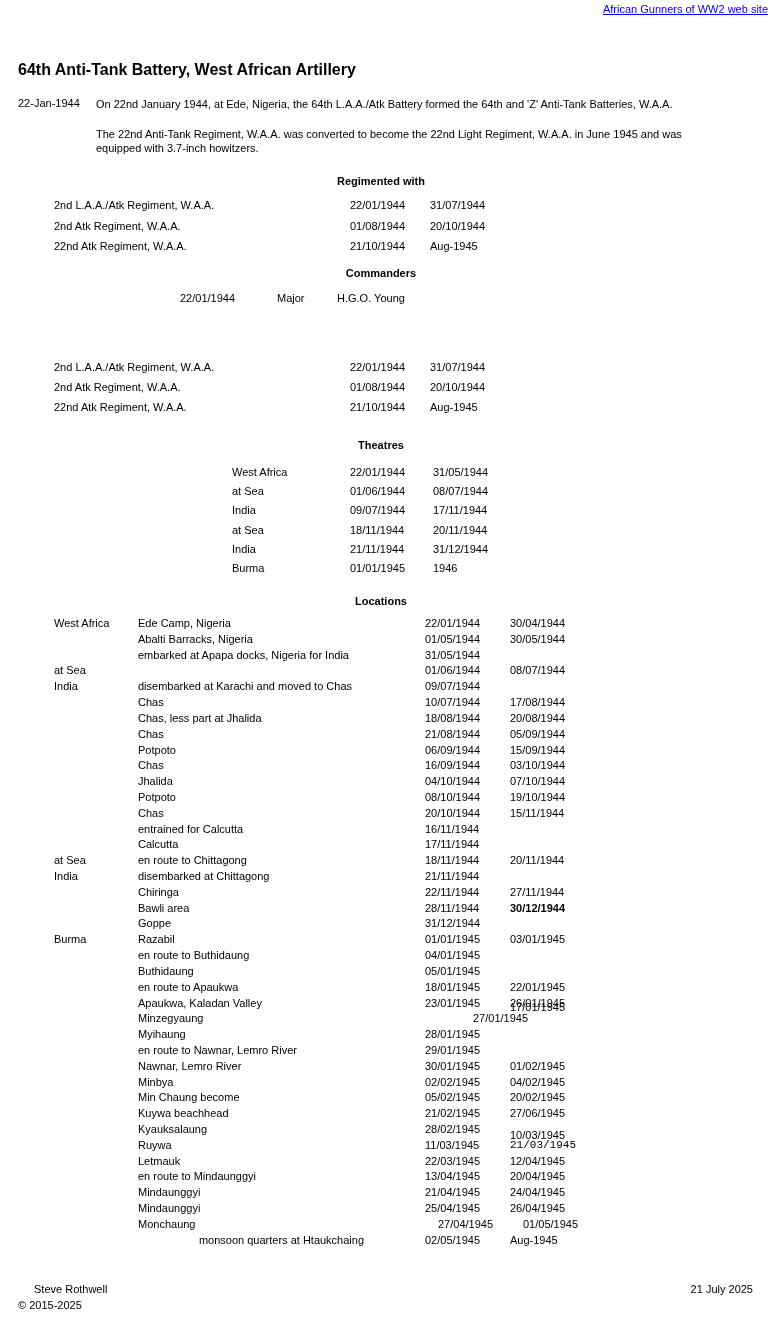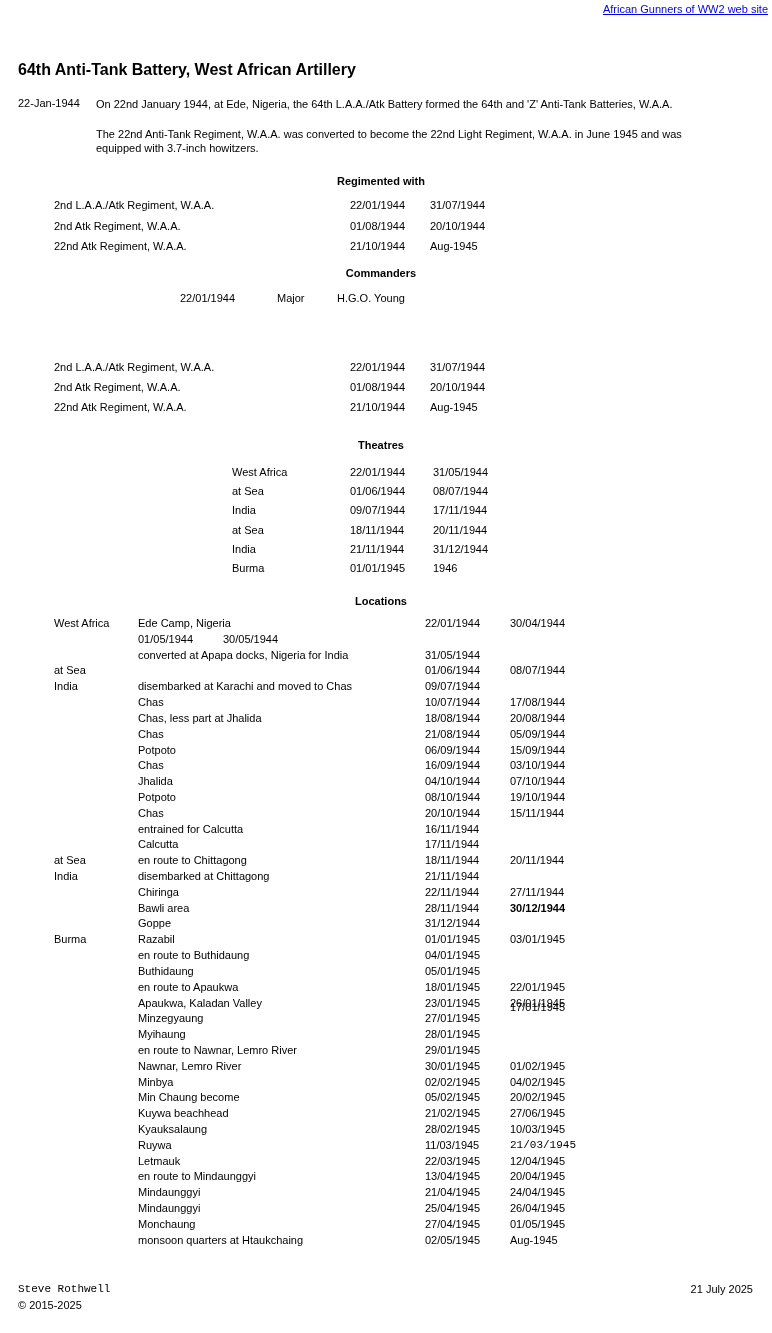--- a/index.html
+++ b/index.html
@@ -69,21 +69,21 @@
   .tbl { position: absolute; }
   .trow { display: flex; height: var(--rh); line-height: var(--rh); }
   .tcell { flex: none; white-space: nowrap; overflow: visible; }
 
   #tbl-regimented { top: 195px; left: 54px;  --rh: 20.5px; }
   #tbl-commanders { top: 288px; left: 180px; --rh: 20px; }
   #tbl-units      { top: 357px; left: 54px;  --rh: 20.2px; }
   #tbl-theatres   { top: 463px; left: 232px; --rh: 19.2px; }
   #tbl-locations  { top: 616px; left: 54px;  --rh: 15.82px; }
 
-  .footer-author { position: absolute; left: 18px; top: 1283px; white-space: nowrap; font-family: Liberation Mono, monospace; }
+  .footer-author { position: absolute; left: 34px; top: 1283px; white-space: nowrap; }
   .footer-copy   { position: absolute; left: 18px; top: 1299px; white-space: nowrap; }
   .footer-date   { position: absolute; right: 19px; top: 1283px; white-space: nowrap; }
 </style>
 </head>
 <body>
 
 <div class="page">
 
   <div class="top-link">
     <a href="#">African Gunners of WW2 web site</a>
@@ -178,26 +178,27 @@
   <div class="sec" id="h-locations">Locations</div>
   <div class="tbl" id="tbl-locations">
       <div class="trow">
         <div class="tcell" style="width: 84px;">West Africa</div>
         <div class="tcell" style="width: 287px;">Ede Camp, Nigeria</div>
         <div class="tcell" style="width: 85px;">22/01/1944</div>
         <div class="tcell" style="width: 110px;">30/04/1944</div>
       </div>
       <div class="trow">
         <div class="tcell" style="width: 84px;"></div>
+        <div class="tcell" style="width: 287px;">Abalti Barracks, Nigeria</div>
         <div class="tcell" style="width: 85px;">01/05/1944</div>
         <div class="tcell" style="width: 110px;">30/05/1944</div>
       </div>
       <div class="trow">
         <div class="tcell" style="width: 84px;"></div>
-        <div class="tcell" style="width: 287px;">converted at Apapa docks, Nigeria for India</div>
+        <div class="tcell" style="width: 287px;">embarked at Apapa docks, Nigeria for India</div>
         <div class="tcell" style="width: 85px;">31/05/1944</div>
         <div class="tcell" style="width: 110px;"></div>
       </div>
       <div class="trow">
         <div class="tcell" style="width: 84px;">at Sea</div>
         <div class="tcell" style="width: 287px;"></div>
         <div class="tcell" style="width: 85px;">01/06/1944</div>
         <div class="tcell" style="width: 110px;">08/07/1944</div>
       </div>
       <div class="trow">
@@ -322,21 +323,21 @@
       </div>
       <div class="trow">
         <div class="tcell" style="width: 84px;"></div>
         <div class="tcell" style="width: 287px;">Apaukwa, Kaladan Valley</div>
         <div class="tcell" style="width: 85px;">23/01/1945</div>
         <div class="tcell" style="width: 110px;">26/01/1945</div>
       </div>
       <div class="trow">
         <div class="tcell" style="width: 84px;"></div>
         <div class="tcell" style="width: 287px;">Minzegyaung</div>
-        <div class="tcell" style="width: 85px;">27/01/1945</div>
+        <div class="tcell" style="width: 85px; margin-left: 48px;">27/01/1945</div>
         <div class="tcell" style="width: 110px;"></div>
       </div>
       <div class="trow">
         <div class="tcell" style="width: 84px;"></div>
         <div class="tcell" style="width: 287px;">Myihaung</div>
         <div class="tcell" style="width: 85px;">28/01/1945</div>
         <div class="tcell" style="width: 110px;"></div>
       </div>
       <div class="trow">
         <div class="tcell" style="width: 84px;"></div>
@@ -365,21 +366,21 @@
       <div class="trow">
         <div class="tcell" style="width: 84px;"></div>
         <div class="tcell" style="width: 287px;">Kuywa beachhead</div>
         <div class="tcell" style="width: 85px;">21/02/1945</div>
         <div class="tcell" style="width: 110px;">27/06/1945</div>
       </div>
       <div class="trow">
         <div class="tcell" style="width: 84px;"></div>
         <div class="tcell" style="width: 287px;">Kyauksalaung</div>
         <div class="tcell" style="width: 85px;">28/02/1945</div>
-        <div class="tcell" style="width: 110px;">10/03/1945</div>
+        <div class="tcell" style="width: 110px; margin-top: 6px;">10/03/1945</div>
       </div>
       <div class="trow">
         <div class="tcell" style="width: 84px;"></div>
         <div class="tcell" style="width: 287px;">Ruywa</div>
         <div class="tcell" style="width: 85px;">11/03/1945</div>
         <div class="tcell" style="width: 110px; font-family: Liberation Mono, monospace;">21/03/1945</div>
       </div>
       <div class="trow">
         <div class="tcell" style="width: 84px;"></div>
         <div class="tcell" style="width: 287px;">Letmauk</div>
@@ -400,26 +401,26 @@
       </div>
       <div class="trow">
         <div class="tcell" style="width: 84px;"></div>
         <div class="tcell" style="width: 287px;">Mindaunggyi</div>
         <div class="tcell" style="width: 85px;">25/04/1945</div>
         <div class="tcell" style="width: 110px;">26/04/1945</div>
       </div>
       <div class="trow">
         <div class="tcell" style="width: 84px;"></div>
         <div class="tcell" style="width: 287px;">Monchaung</div>
-        <div class="tcell" style="width: 85px;">27/04/1945</div>
+        <div class="tcell" style="width: 85px; margin-left: 13px;">27/04/1945</div>
         <div class="tcell" style="width: 110px;">01/05/1945</div>
       </div>
       <div class="trow">
         <div class="tcell" style="width: 84px;"></div>
-        <div class="tcell" style="width: 287px;">monsoon quarters at Htaukchaing</div>
+        <div class="tcell" style="width: 287px; text-align: center;">monsoon quarters at Htaukchaing</div>
         <div class="tcell" style="width: 85px;">02/05/1945</div>
         <div class="tcell" style="width: 110px;">Aug-1945</div>
       </div>
     </div>
 
   <div class="footer-author">Steve Rothwell</div>
   <div class="footer-copy">© 2015-2025</div>
   <div class="footer-date">21 July 2025</div>
 
 </div>

